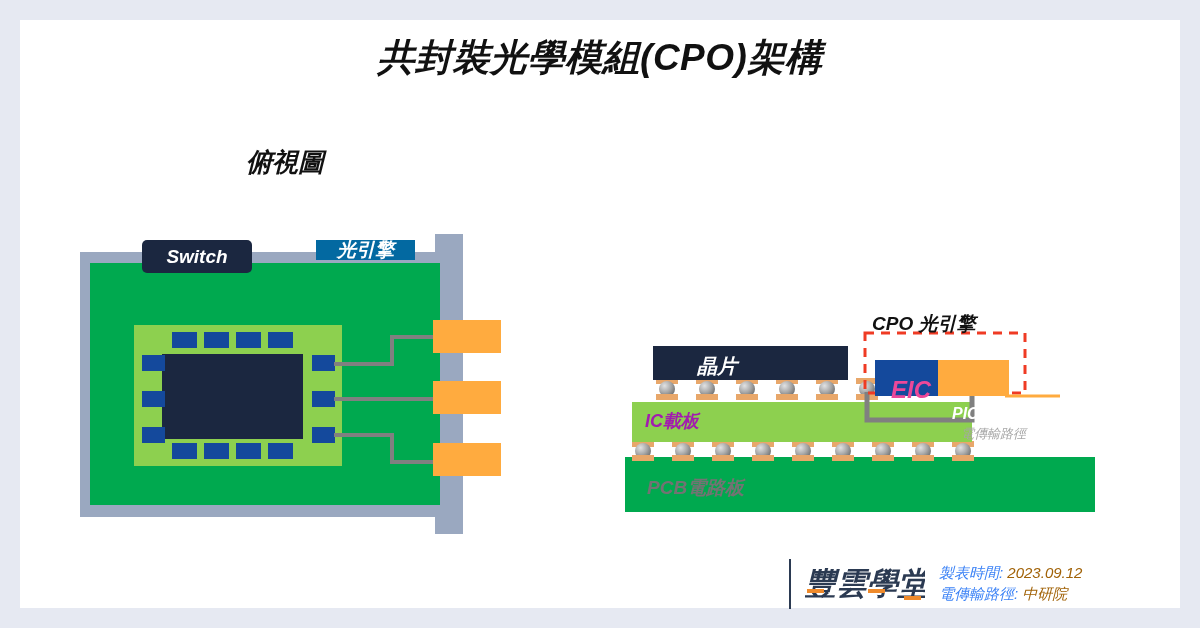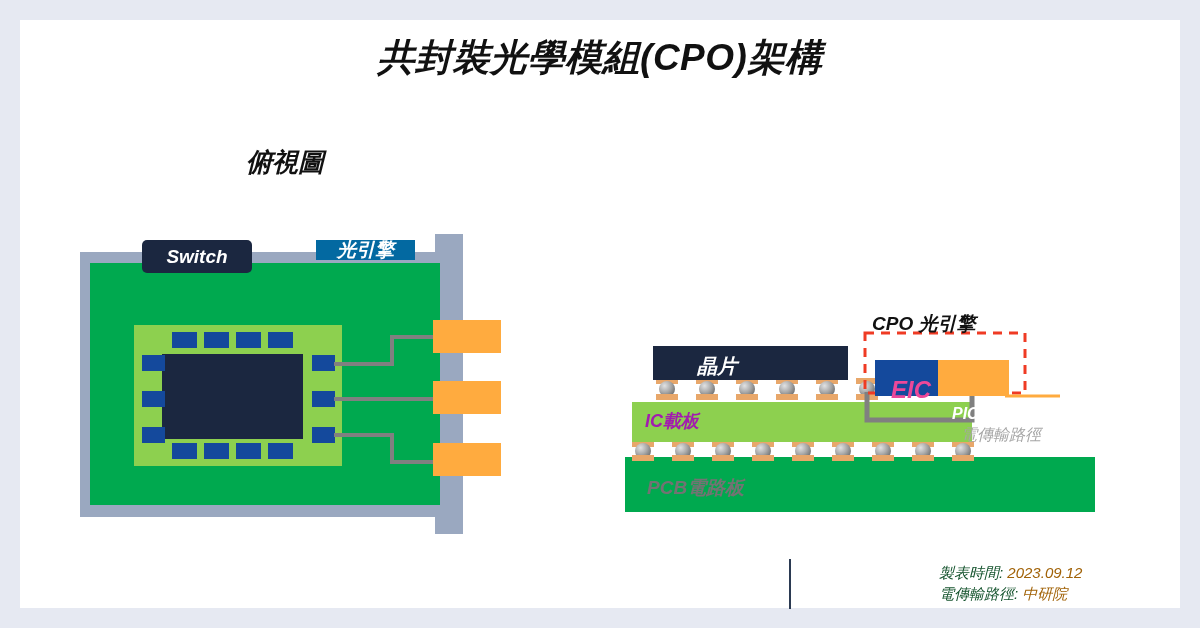--- a/index.html
+++ b/index.html
@@ -107,21 +107,21 @@
     color: #ec4899;
   }
   #label-pic {
     left: 932px; top: 356px;
     font-size: 16px;
     color: #ffffff;
     margin-top: 29px;
   }
   #label-epath {
     left: 941px; top: 405px;
-    font-size: 16px;
+    font-size: 13px;
     font-weight: normal;
     color: #a6a6a6;
   }
 
   
   #footer {
     position: absolute;
     left: 769px;
     top: 536px;
     width: 340px;
@@ -140,21 +140,21 @@
   }
   #footer-meta {
     position: absolute;
     left: 150px;
     top: 6px;
     font-size: 15px;
     color: #2b3a52;
     line-height: 21px;
   }
   .meta-row { white-space: nowrap; }
-  .meta-key { color: #14532d; }
+  .meta-key { color: #3b82f6; }
   .meta-val { color: #a16207; }
 </style>
 </head>
 <body>
 
 <div id="card">
 
   <div id="page-title">共封裝光學模組(CPO)架構</div>
 
   <div class="section-heading" id="heading-top-view">俯視圖</div>
@@ -293,20 +293,28 @@
   <div class="lbl" id="label-cpo-engine">CPO 光引擎</div>
   <div class="lbl" id="label-chip">晶片</div>
   <div class="lbl" id="label-ic-substrate">IC載板</div>
   <div class="lbl" id="label-pcb">PCB電路板</div>
   <div class="lbl" id="label-eic">EIC</div>
   <div class="lbl" id="label-pic">PIC</div>
   <div class="lbl" id="label-epath">電傳輸路徑</div>
 
   <div id="footer">
     <div id="footer-divider"></div>
+    <div id="footer-logo">
+      <svg width="120" height="42" viewBox="0 0 120 42">
+        <text x="0" y="32" font-family="&quot;Liberation Sans&quot;, sans-serif" font-size="31" font-weight="bold" fill="#2b3a52">豐雲學堂</text>
+        <rect x="2" y="27" width="17" height="4" fill="#ef8a2b"></rect>
+        <rect x="63" y="27" width="17" height="4" fill="#ef8a2b"></rect>
+        <rect x="99" y="34" width="17" height="4" fill="#ef8a2b"></rect>
+      </svg>
+    </div>
     <div id="footer-meta">
       <div class="meta-row">
         <span class="meta-key">製表時間:</span>
         <span class="meta-val">2023.09.12</span>
       </div>
       <div class="meta-row">
         <span class="meta-key">電傳輸路徑:</span>
         <span class="meta-val">中研院</span>
       </div>
     </div>

